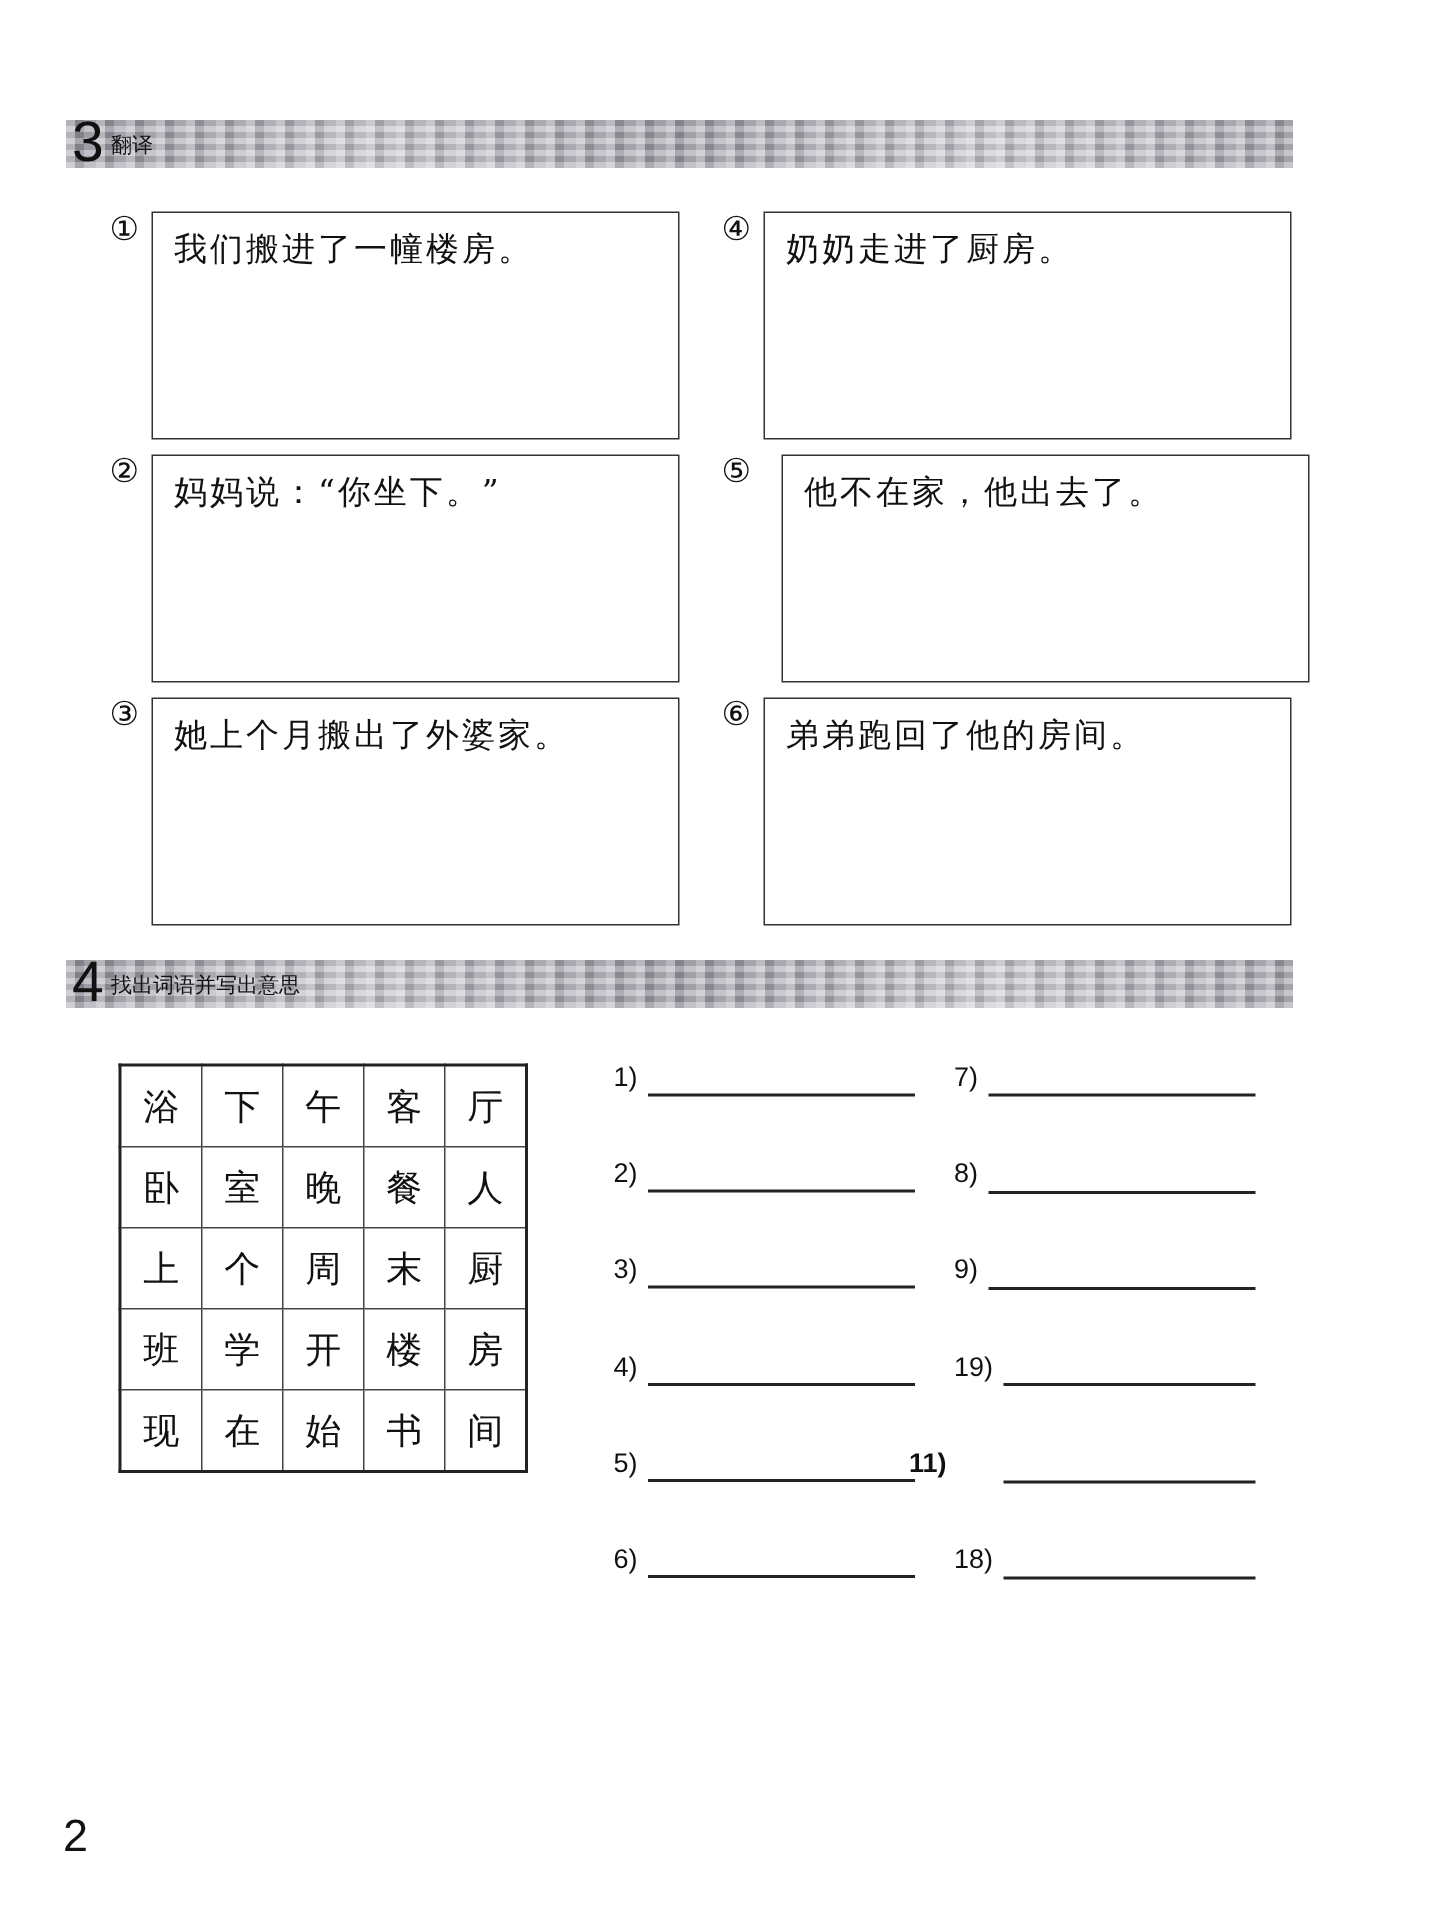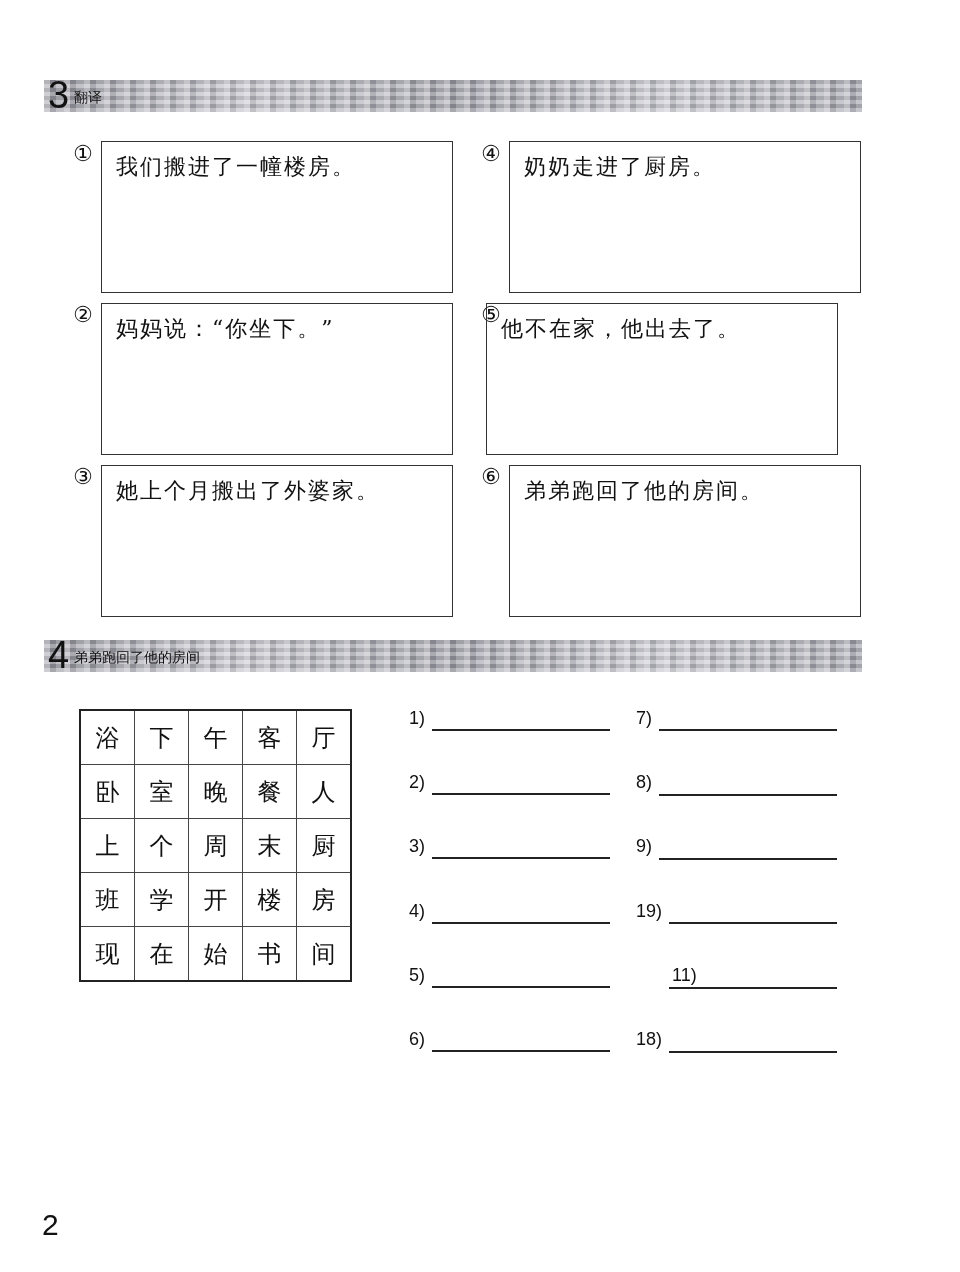--- a/index.html
+++ b/index.html
@@ -48,32 +48,32 @@
 <div class="tbox" style="left:101px;top:465px;">
   <span class="sent">她上个月搬出了外婆家。</span>
 </div>
 
 <span class="circ" style="left:481px;top:143px;">④</span>
 <div class="tbox" style="left:509px;top:141px;">
   <span class="sent">奶奶走进了厨房。</span>
 </div>
 
 <span class="circ" style="left:481px;top:304px;">⑤</span>
-<div class="tbox" style="left:486px;top:303px;">
+<div class="tbox" style="left:521px;top:303px;">
   <span class="sent">他不在家，他出去了。</span>
 </div>
 
 <span class="circ" style="left:481px;top:466px;">⑥</span>
 <div class="tbox" style="left:509px;top:465px;padding-left:13px;">
   <span class="sent">弟弟跑回了他的房间。</span>
 </div>
 
 <div class="banner" style="top:640px;">
   <span class="num">4</span>
-  <span class="title">弟弟跑回了他的房间</span>
+  <span class="title">找出词语并写出意思</span>
 </div>
 
 <table class="grid">
   <tbody>
       <tr>
     <td>浴</td>
     <td>下</td>
     <td>午</td>
     <td>客</td>
     <td>厅</td>
@@ -123,18 +123,18 @@
 <div class="line" style="left:432px;top:1050px;width:178px;"></div>
 
 <span class="ans" style="left:636px;top:708px;">7)</span>
 <div class="line" style="left:659px;top:729px;width:178px;"></div>
 <span class="ans" style="left:636px;top:772px;">8)</span>
 <div class="line" style="left:659px;top:794px;width:178px;"></div>
 <span class="ans" style="left:636px;top:836px;">9)</span>
 <div class="line" style="left:659px;top:858px;width:178px;"></div>
 <span class="ans" style="left:636px;top:901px;">19)</span>
 <div class="line" style="left:669px;top:922px;width:168px;"></div>
-<span class="ans" style="left:672px;top:965px;">11)</span>
+<span class="ans" style="left:606px;top:965px;font-weight:bold;">11)</span>
 <div class="line" style="left:669px;top:987px;width:168px;"></div>
 <span class="ans" style="left:636px;top:1029px;">18)</span>
 <div class="line" style="left:669px;top:1051px;width:168px;"></div>
 
 <span class="pageno">2</span>
 
 </body></html>

